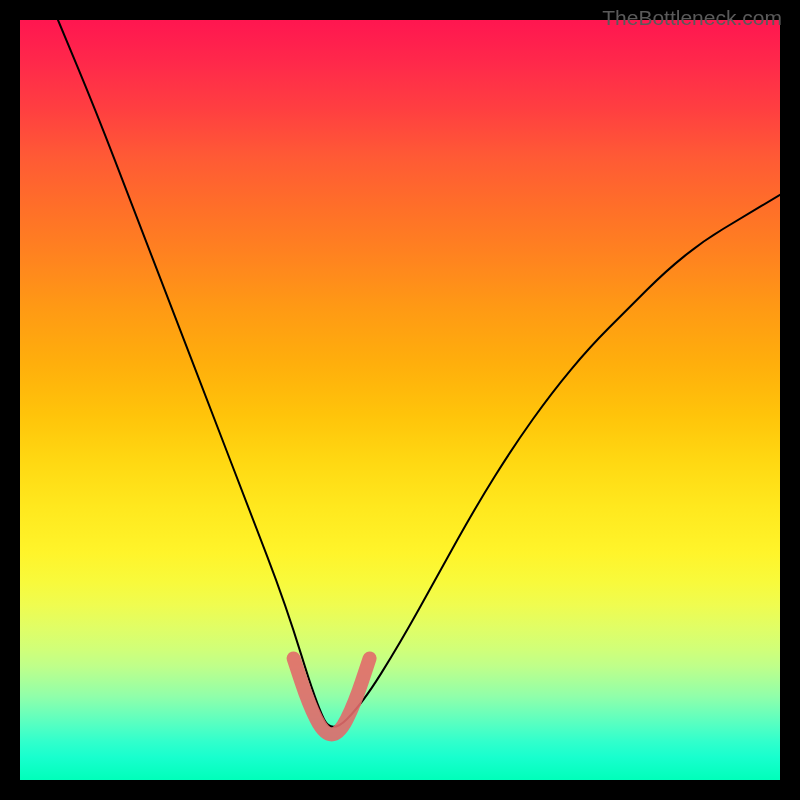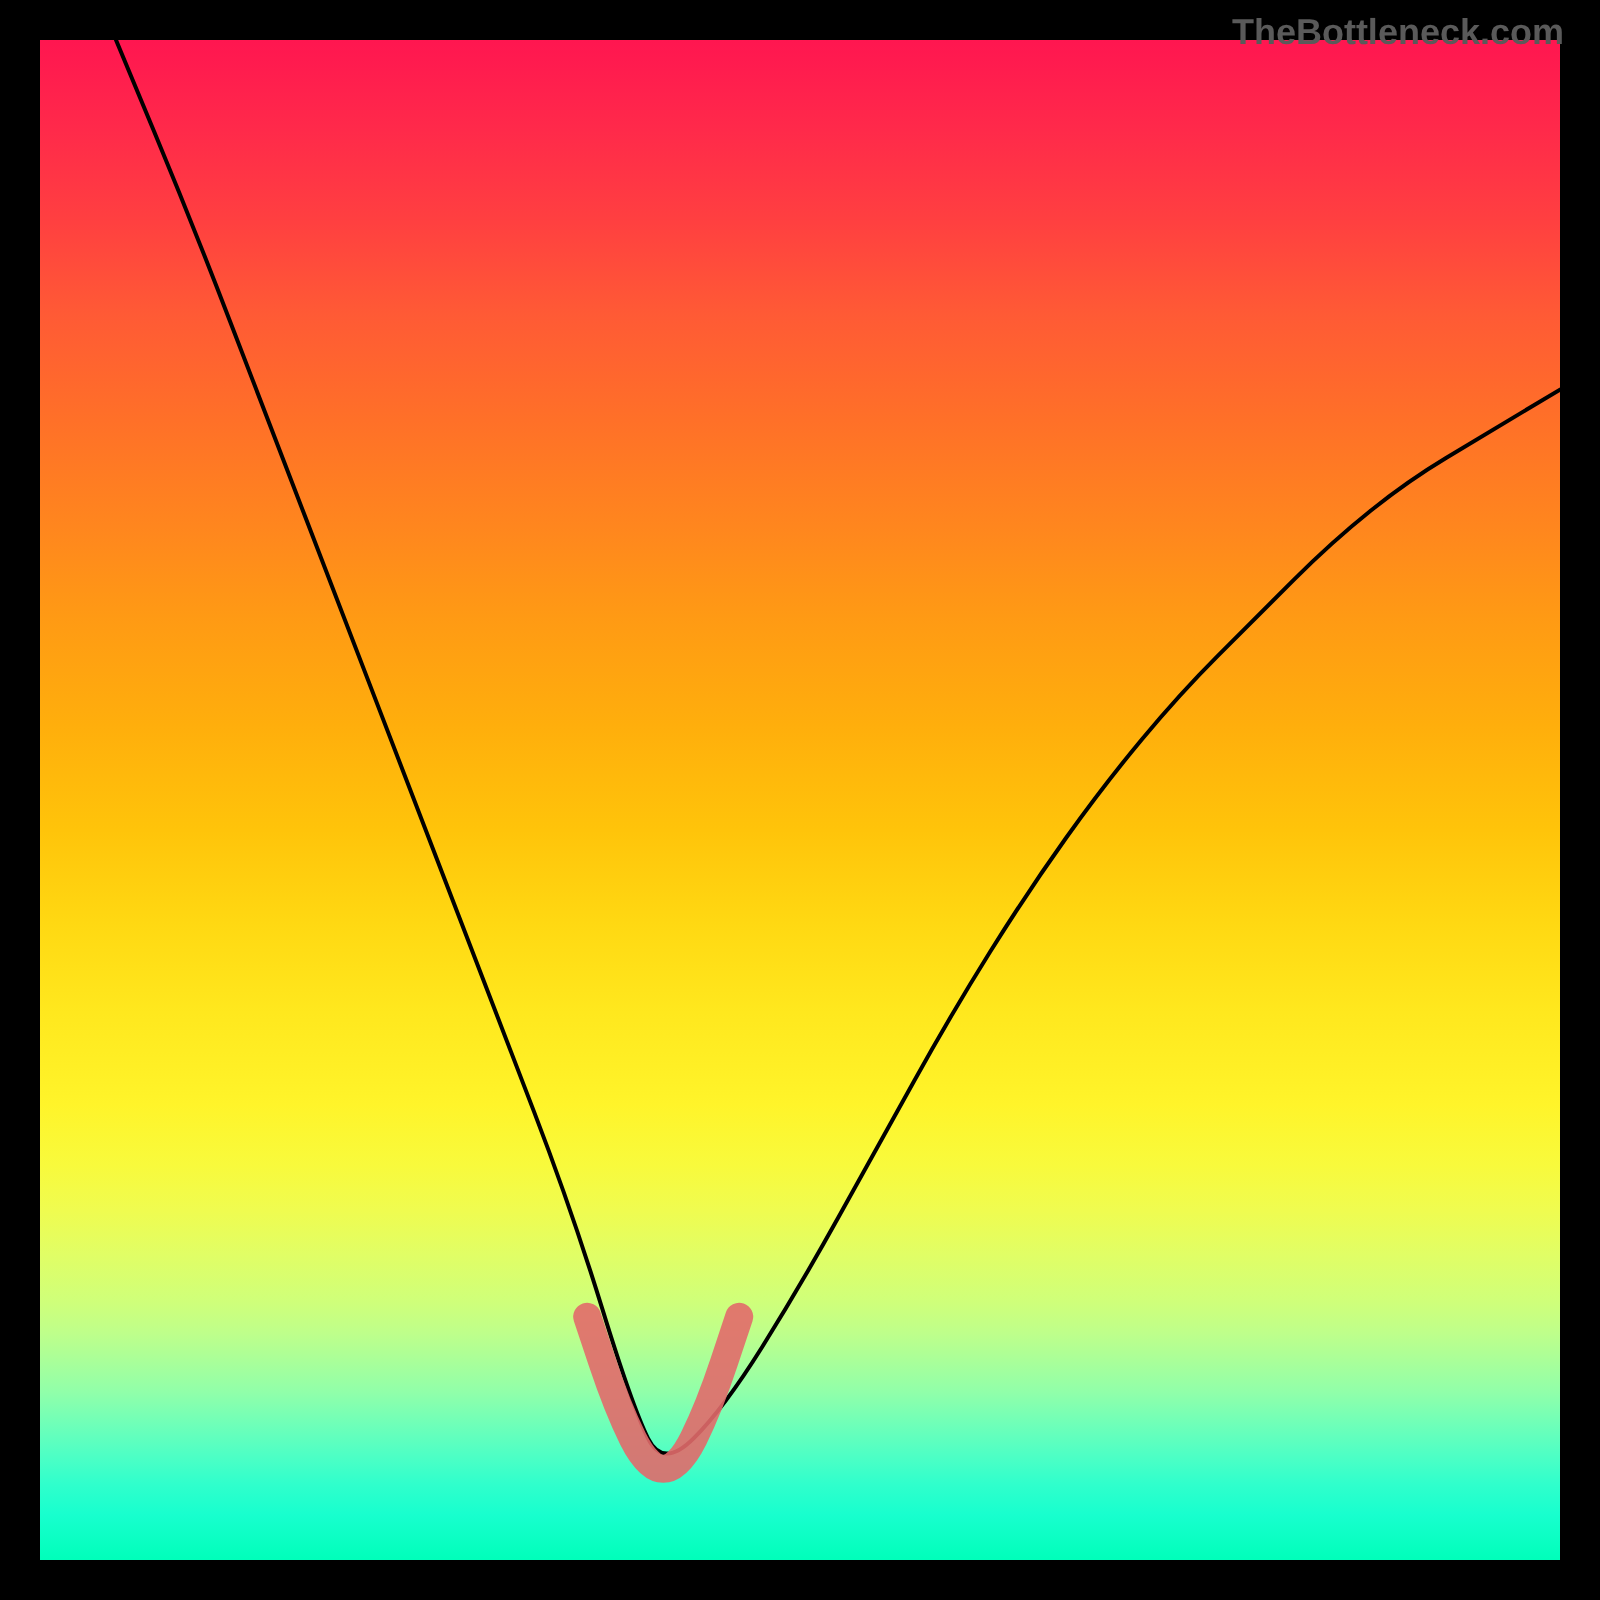--- a/index.html
+++ b/index.html
@@ -9,22 +9,22 @@
     width: 800px;
     height: 800px;
     position: relative;
     font-family: Arial, sans-serif;
   }
   .watermark {
     position: absolute;
     top: 6px;
     right: 18px;
     color: #5a5a5a;
-    font-size: 18px;
-    font-weight: 700;
+    font-size: 21px;
+    font-weight: 400;
     z-index: 10;
   }
   .plot-area {
     position: absolute;
     left: 20px;
     top: 20px;
     width: 760px;
     height: 760px;
     background: linear-gradient(to bottom,
       #ff1650 0%,

